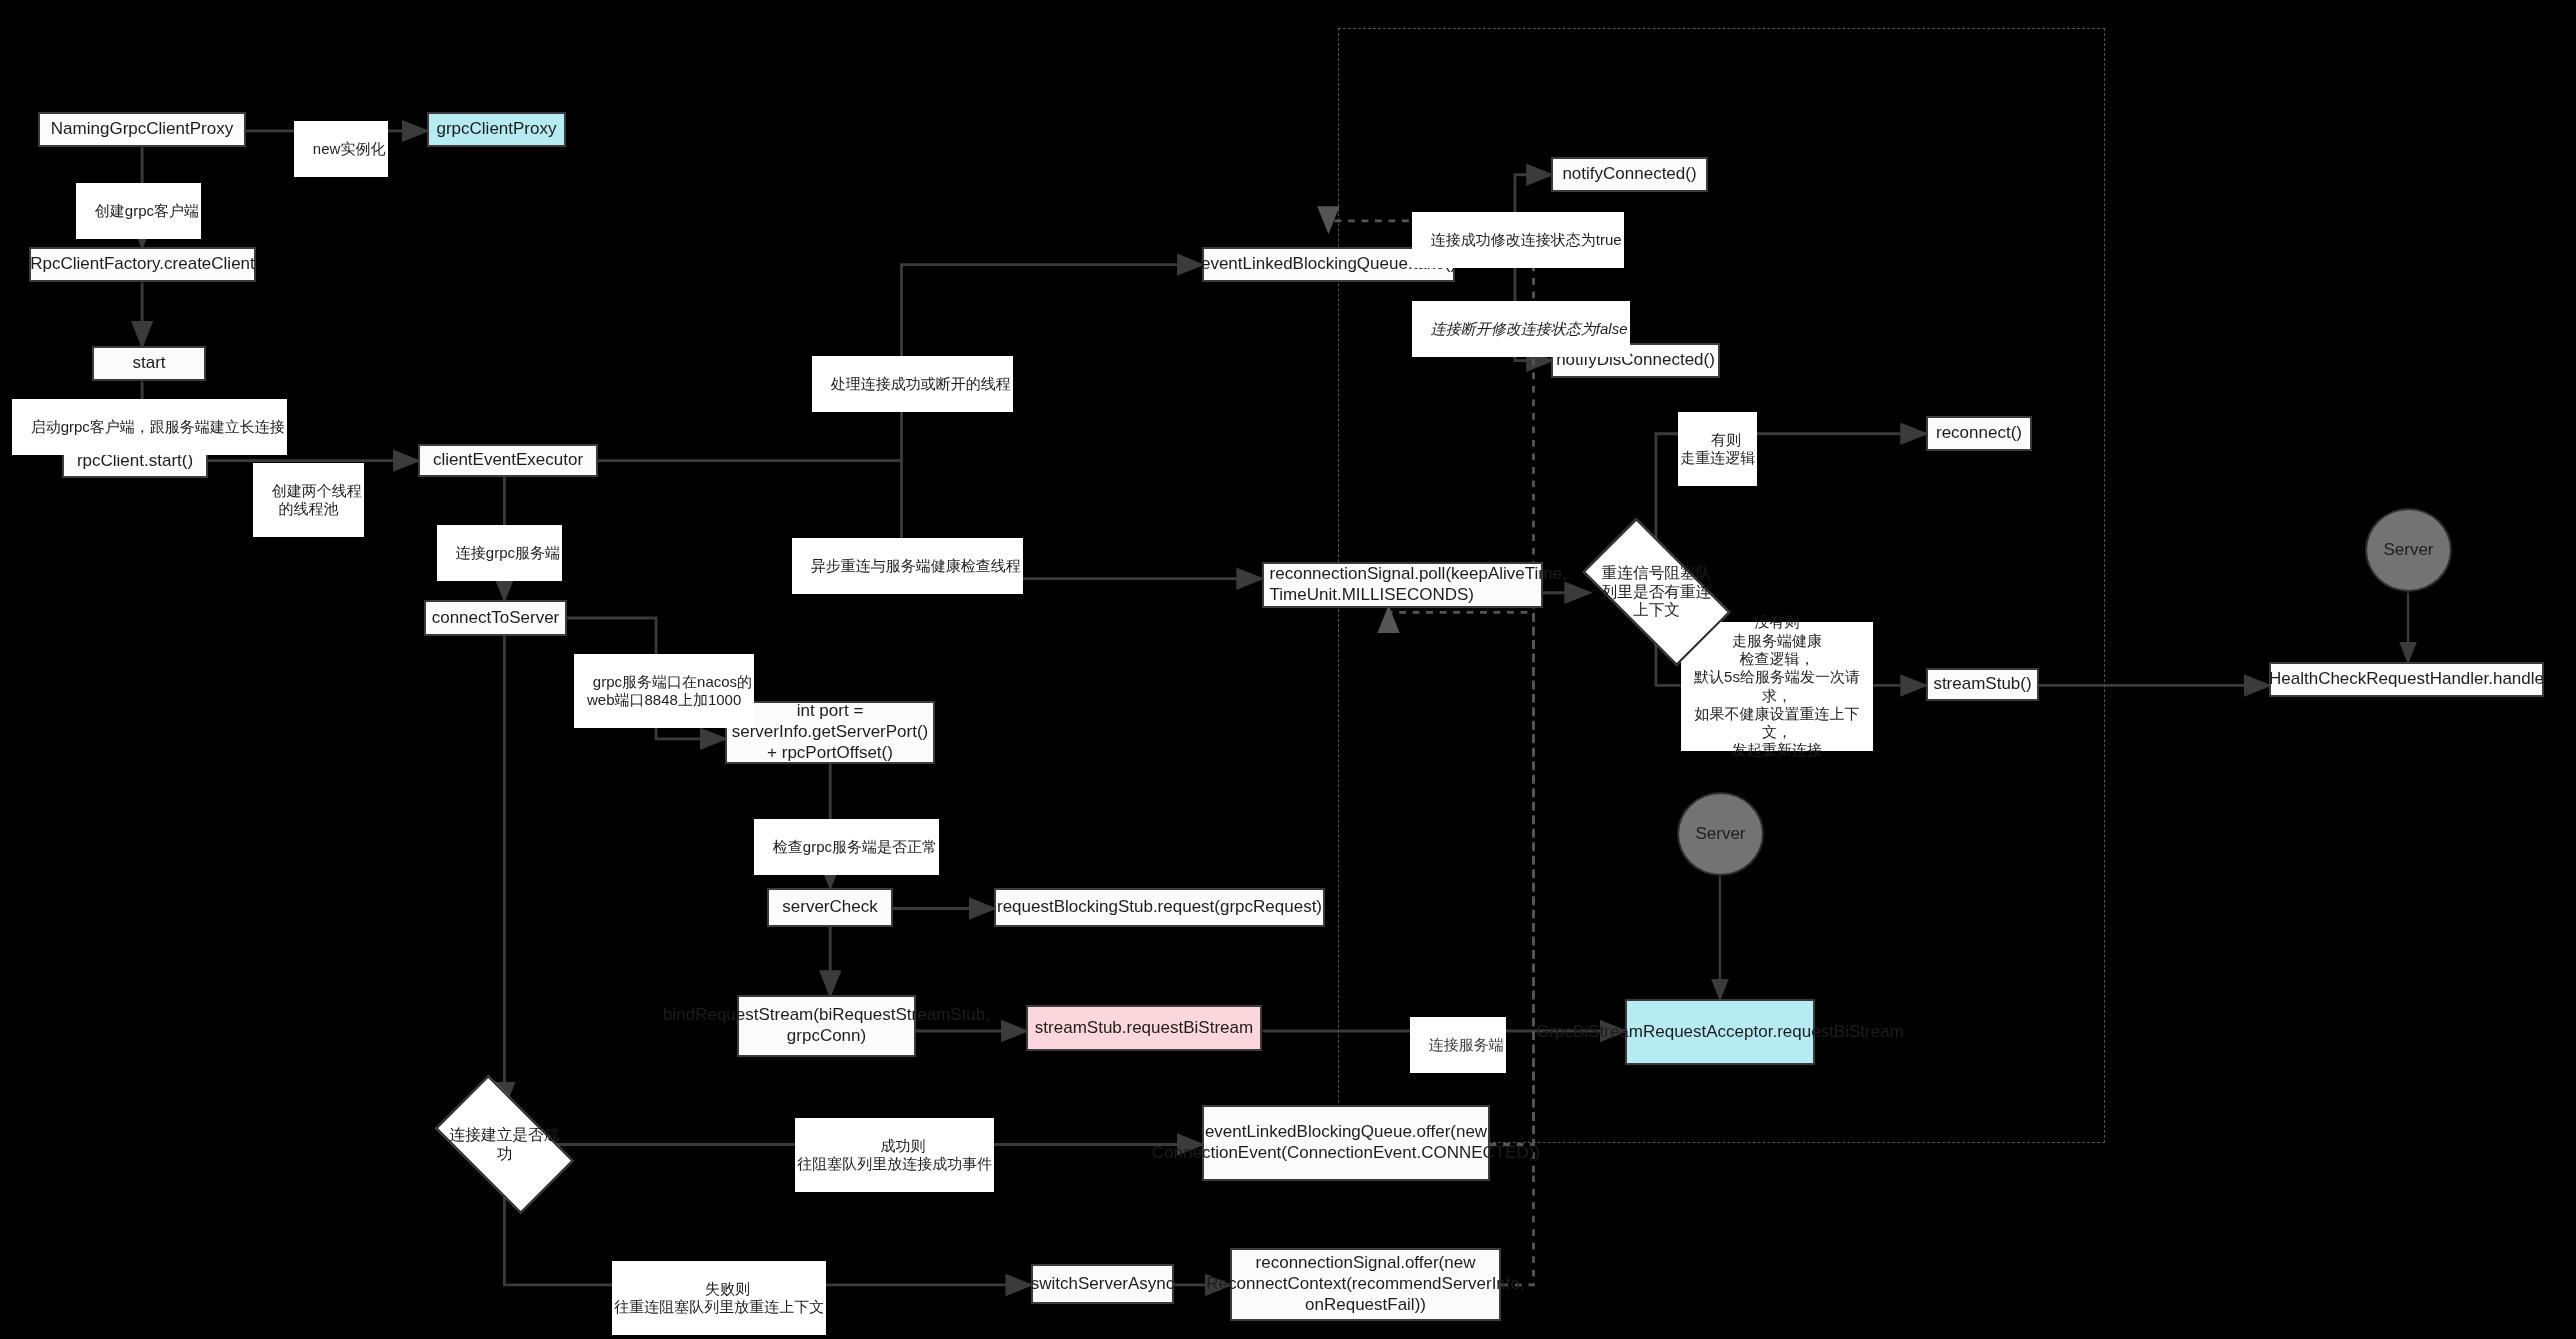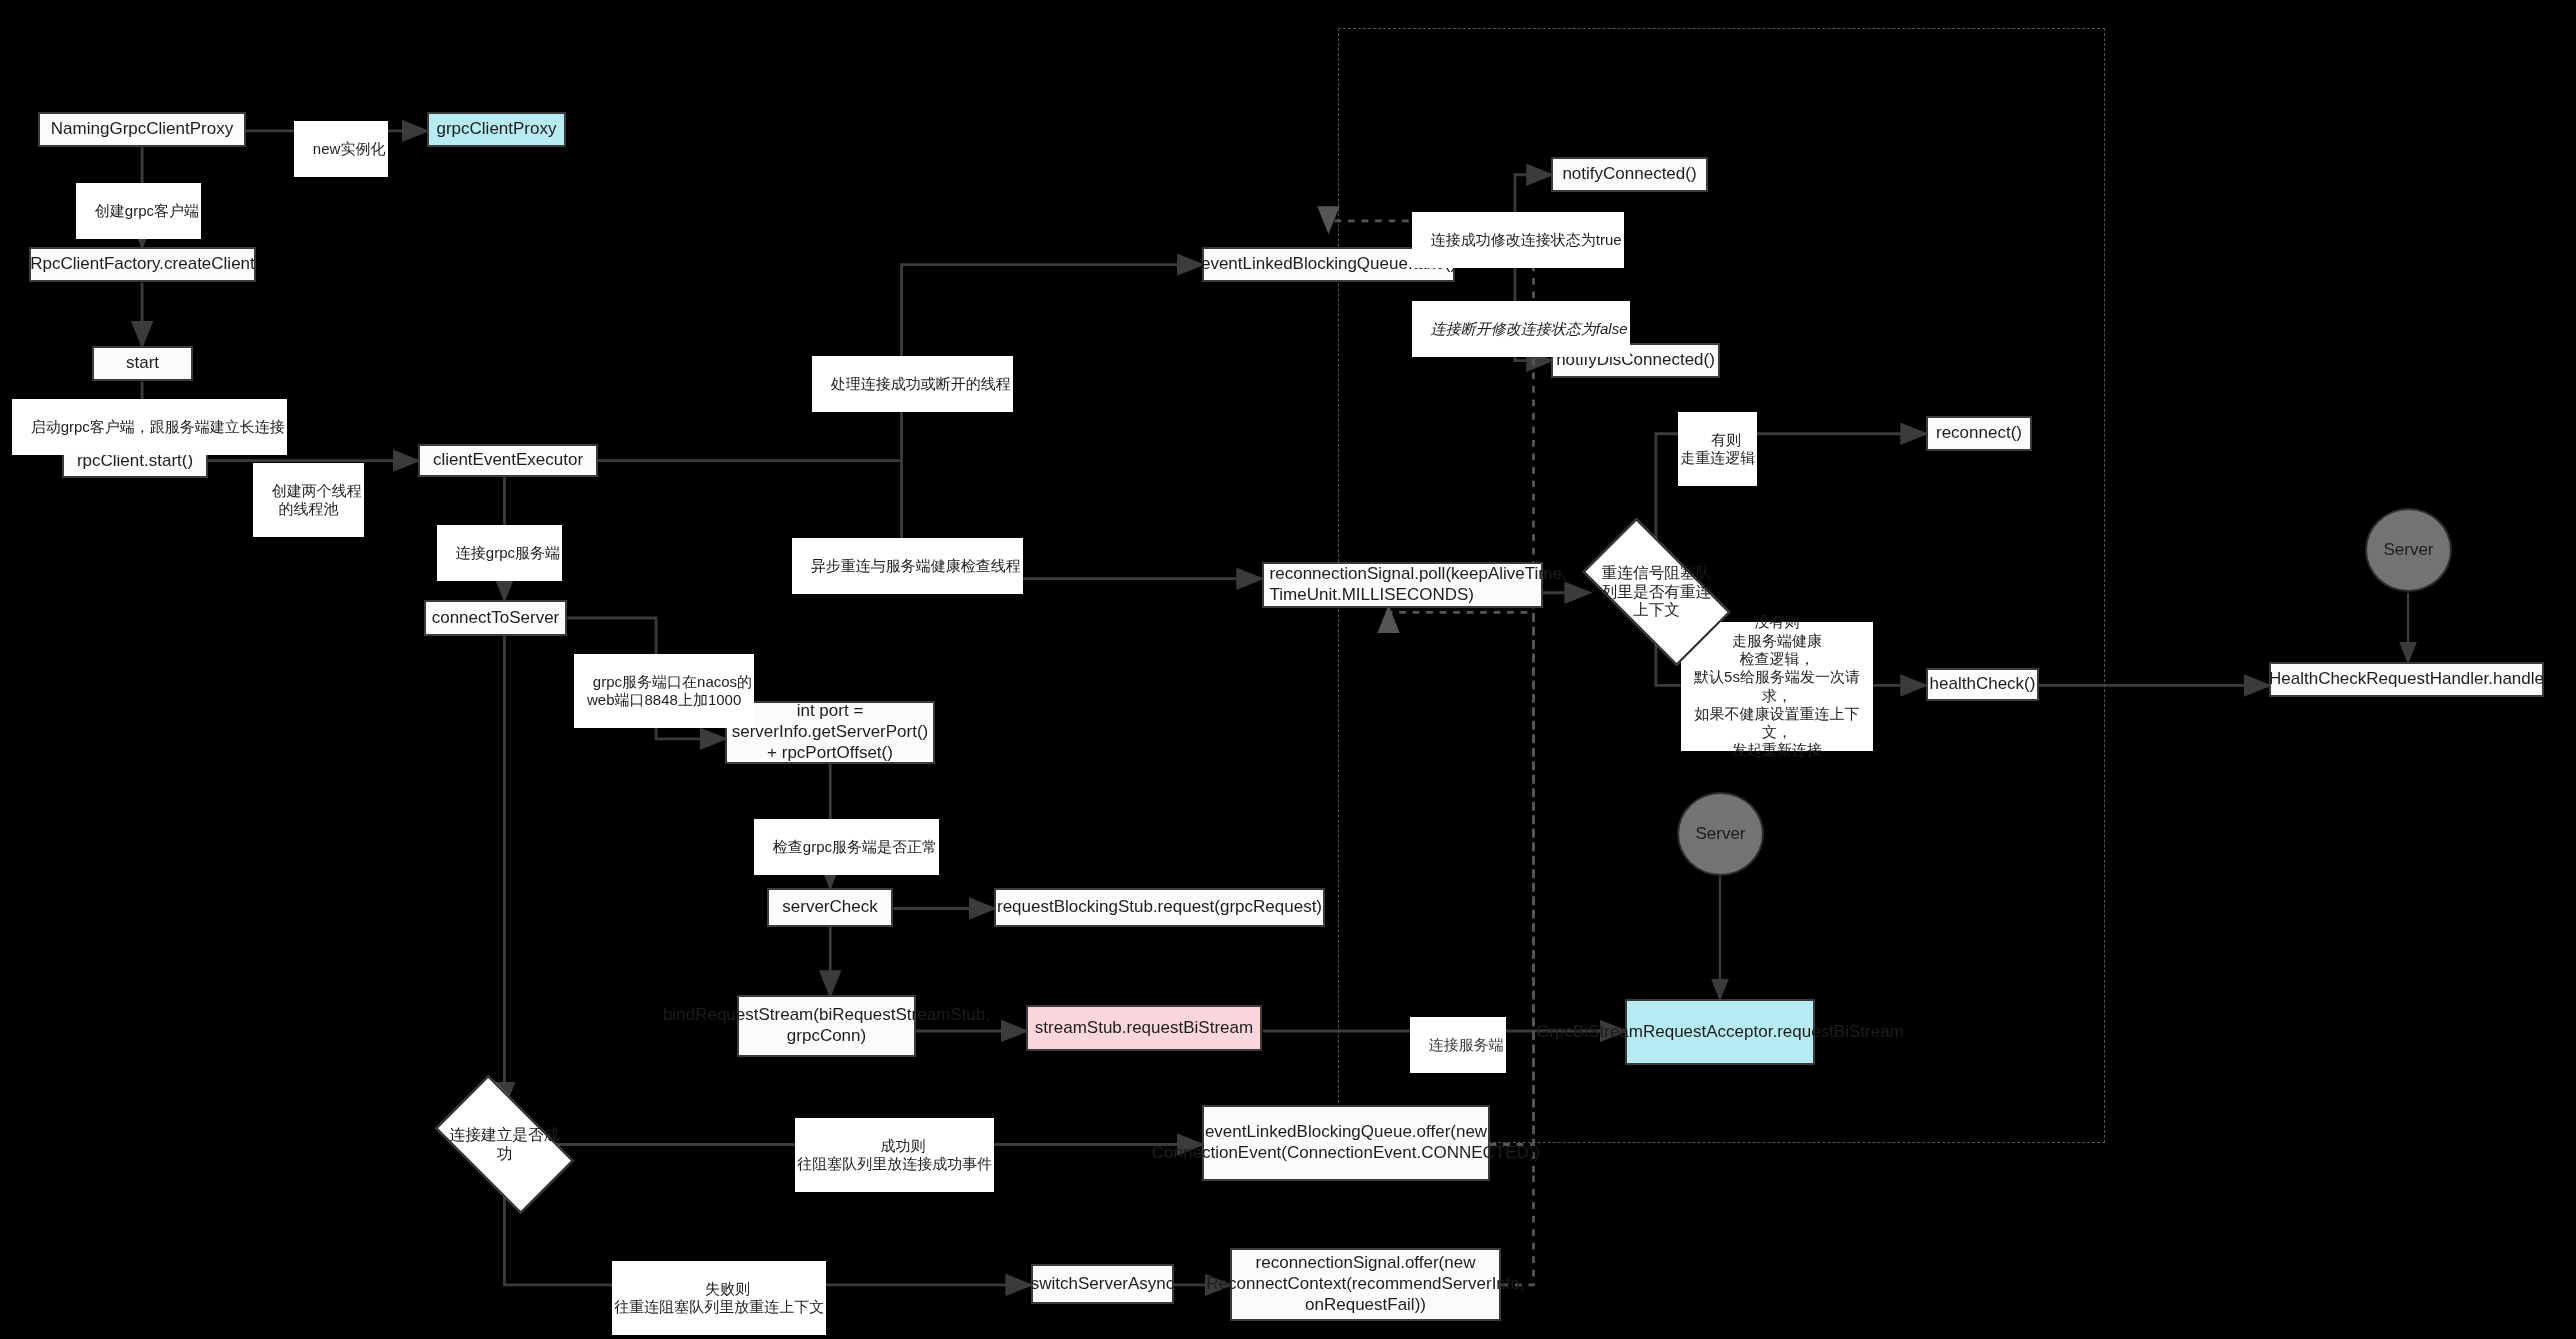--- a/index.html
+++ b/index.html
@@ -160,21 +160,21 @@
   </div>
 
   <div class="node cyan" style="left:427px;top:112px;width:139px;height:35px;">
     <span>grpcClientProxy</span>
   </div>
 
   <div class="node" style="left:29px;top:247px;width:227px;height:35px;">
     <span>RpcClientFactory.createClient</span>
   </div>
 
-  <div class="node" style="left:92px;top:346px;width:101px;height:35px;">
+  <div class="node" style="left:92px;top:346px;width:114px;height:35px;">
     <span>start</span>
   </div>
 
   <div class="node" style="left:62px;top:445px;width:146px;height:33px;">
     <span>rpcClient.start()</span>
   </div>
 
   <div class="node" style="left:418px;top:444px;width:180px;height:33px;">
     <span>clientEventExecutor</span>
   </div>
@@ -207,21 +207,21 @@
   <div class="node plain" style="left:1681px;top:622px;width:192px;height:129px;white-space:pre-line;font-size:15px;">
     <span>没有则
 走服务端健康
 检查逻辑，
 默认5s给服务端发一次请求，
 如果不健康设置重连上下文，
 发起重新连接</span>
   </div>
 
   <div class="node" style="left:1926px;top:668px;width:113px;height:33px;">
-    <span>healthCheck()</span>
+    <span>streamStub()</span>
   </div>
 
   <div class="node" style="left:2269px;top:662px;width:275px;height:35px;">
     <span>HealthCheckRequestHandler.handle</span>
   </div>
 
   <div class="node ellipse" style="left:2365px;top:508px;width:87px;height:84px;">
     <span>Server</span>
   </div>
 

